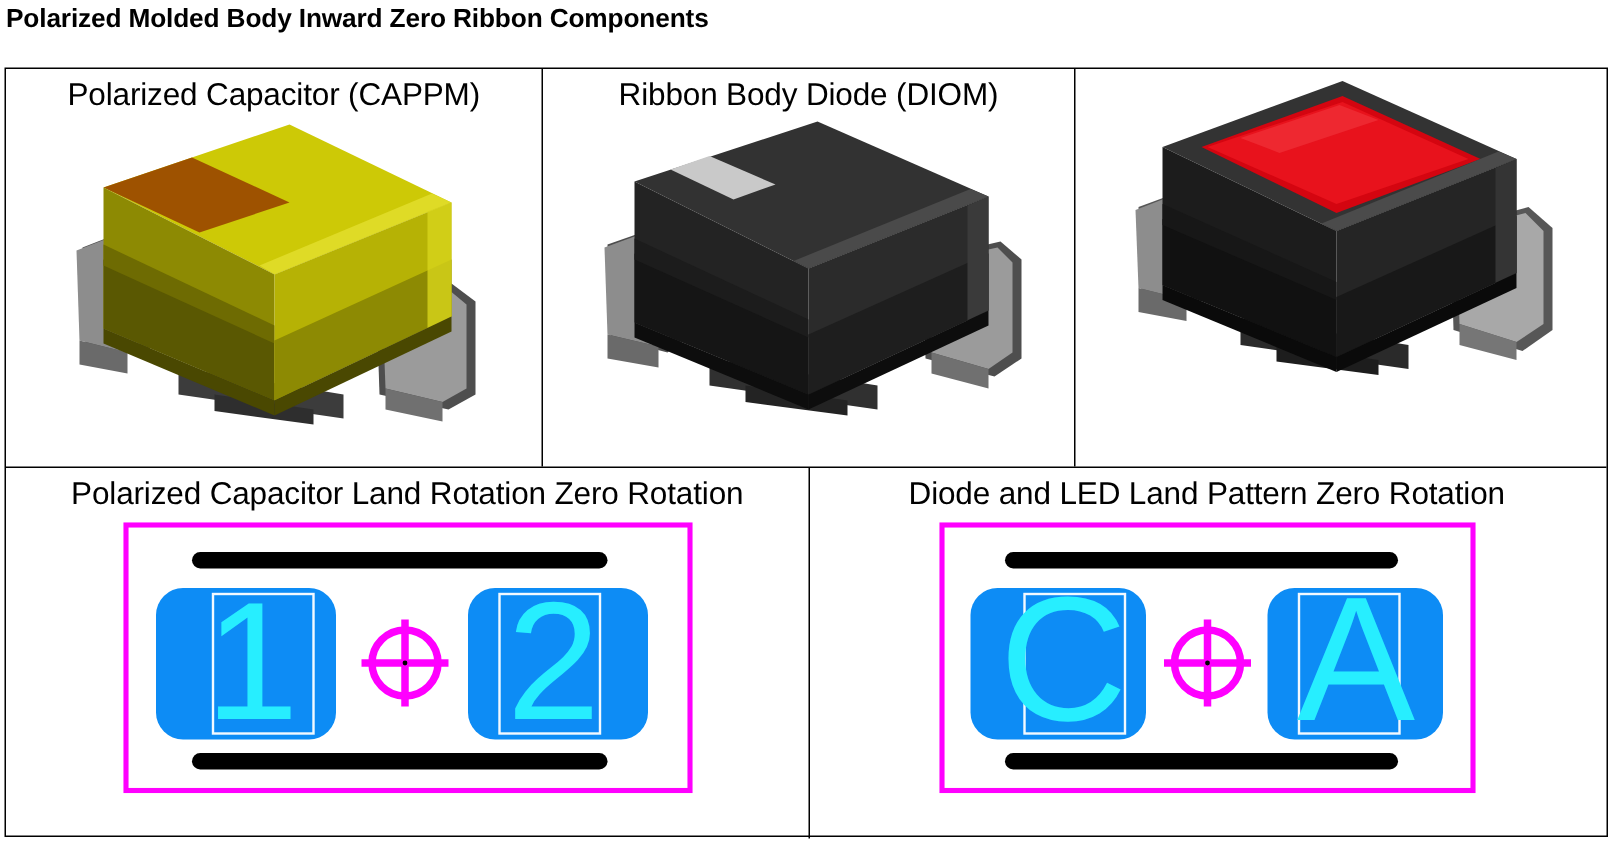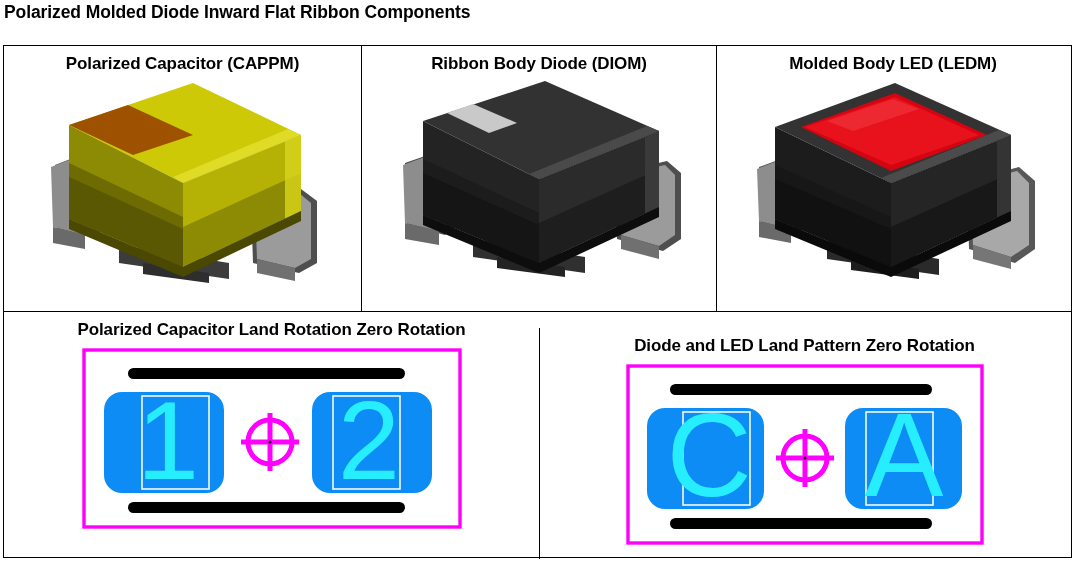--- a/index.html
+++ b/index.html
@@ -60,25 +60,25 @@
     flex-direction: column;
     align-items: center;
   }
   .cell + .cell {
     border-left: 1.6px solid #000000;
   }
   .c-cap   { width: 357px; }
   .c-diom  { width: 355px; }
   .c-ledm  { width: 353px; }
   .c-lp-left  { width: 535px; }
-  .c-lp-right { width: 530px; margin-top: 16px; }
+  .c-lp-right { width: 530px; }
 
   .cell-title {
-    font-size: 17px;
-    font-weight: bold;
+    font-size: 21px;
+    font-weight: normal;
     letter-spacing: -0.1px;
     margin-top: 7px;
     white-space: nowrap;
     text-align: center;
     line-height: 22px;
   }
 
   .art {
     position: relative;
     flex: 1 1 auto;
@@ -99,21 +99,21 @@
     left: 50%;
     transform: translateX(-50%);
     top: 6px;
   }
 </style>
 </head>
 <body>
 
 <div class="page">
 
-  <div class="page-title">Polarized Molded Diode Inward Flat Ribbon Components</div>
+  <div class="page-title">Polarized Molded Body Inward Zero Ribbon Components</div>
 
   <div class="table-frame">
 
     <div class="row row-components">
 
       <div class="cell c-cap">
         <div class="cell-title">Polarized Capacitor (CAPPM)</div>
         <div class="art">
           <svg class="part-svg" width="300" height="215" viewBox="0 0 300 215">
 
@@ -180,21 +180,20 @@
             <path d="M150,146 L270,92 L270,130 L150,186 Z" fill="#1e1e1e"></path>
             <path d="M256,60 L270,54 L270,130 L256,138 Z" fill="#3a3a3a"></path>
 
             <path d="M34,138 L150,186 L150,196 L34,148 Z" fill="#0d0d0d"></path>
             <path d="M150,186 L270,130 L270,140 L150,196 Z" fill="#0d0d0d"></path>
           </svg>
         </div>
       </div>
 
       <div class="cell c-ledm">
-        <div class="cell-title">Molded Body LED (LEDM)</div>
         <div class="art">
           <svg class="part-svg" width="300" height="210" viewBox="0 0 300 210">
 
             <path d="M16,90 L54,76 L66,84 L66,146 L54,156 L18,146 Z" fill="#575757"></path>
             <path d="M14,92 L50,78 L58,84 L58,144 L48,152 L16,144 Z" fill="#8d8d8d"></path>
             <path d="M16,144 L48,152 L48,166 L16,160 Z" fill="#6a6a6a"></path>
 
             <path d="M224,104 L276,90 L292,104 L292,172 L272,186 L226,172 Z" fill="#575757"></path>
             <path d="M228,106 L274,94 L286,106 L286,168 L268,180 L230,168 Z" fill="#a8a8a8"></path>
             <path d="M230,168 L268,180 L268,192 L230,182 Z" fill="#767676"></path>

